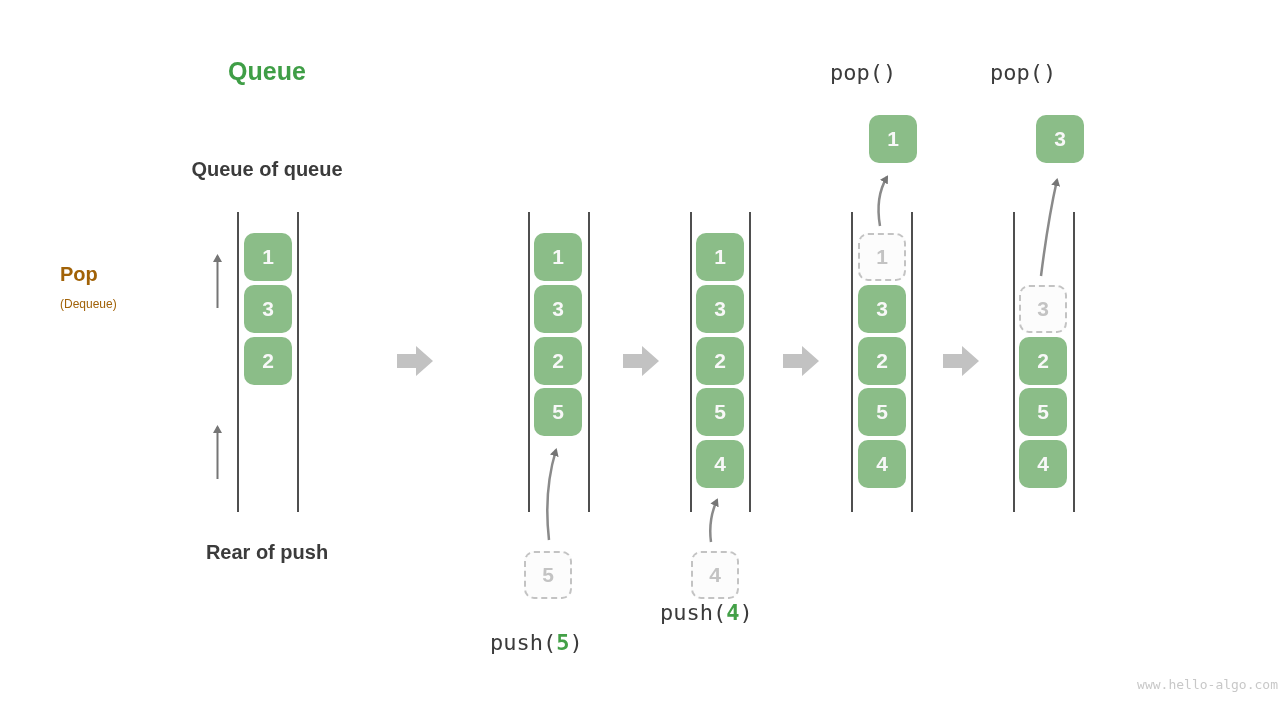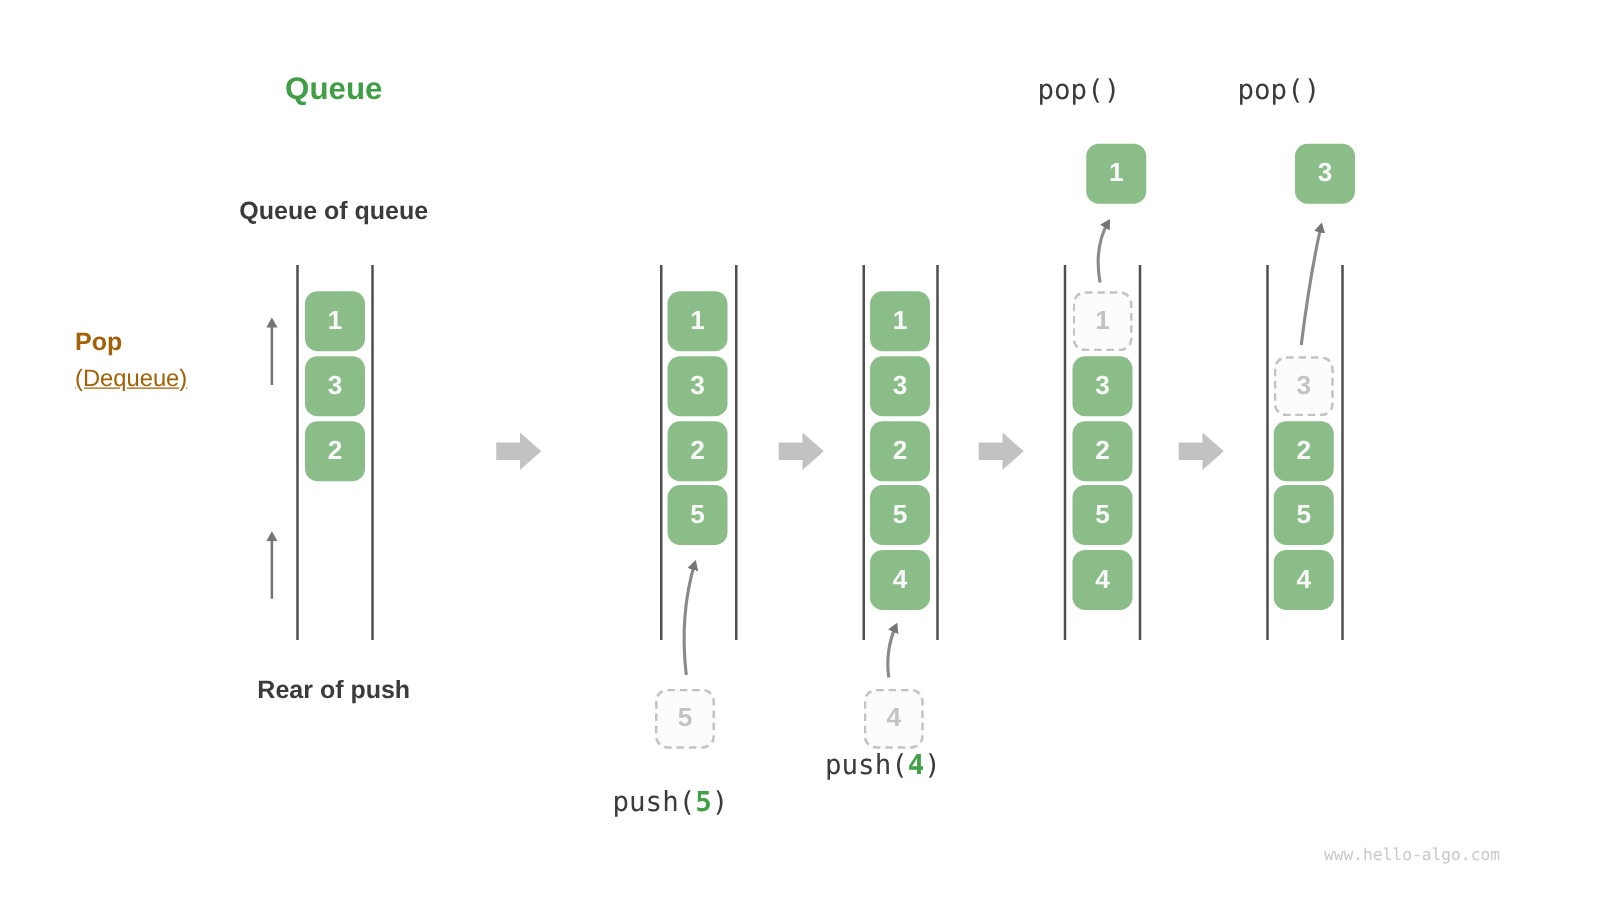--- a/index.html
+++ b/index.html
@@ -17,21 +17,21 @@
   .title {
     width: 140px; text-align: center;
     font-size: 25px; font-weight: bold; color: #3f9e46;
   }
   .biglabel {
     width: 240px; text-align: center;
     font-size: 20px; font-weight: bold; color: #3b3b3b;
   }
   .sidelabel { width: 170px; color: #a16207; }
   .sidelabel .op   { font-size: 20px; font-weight: bold; line-height: 30px; }
-  .sidelabel .sub  { font-size: 19px; font-weight: normal; line-height: 30px; text-decoration: underline; }
+  .sidelabel .sub  { font-size: 12px; font-weight: normal; line-height: 30px; }
 
   .code {
     width: 140px; 
     font-family: "DejaVu Sans Mono", monospace;
     font-size: 22px; color: #3b3b3b;
   }
   .code .arg { color: #43a047; font-weight: bold; }
 
   .rail {
     width: 2px; height: 300px;
@@ -121,21 +121,21 @@
   <div class="abs box" style="left:858px; top:388px">5</div>
   <div class="abs box" style="left:858px; top:440px">4</div>
   <div class="abs box" style="left:869px; top:115px">1</div>
 
   <div class="abs box ghost" style="left:1019px; top:285px">3</div>
   <div class="abs box" style="left:1019px; top:337px">2</div>
   <div class="abs box" style="left:1019px; top:388px">5</div>
   <div class="abs box" style="left:1019px; top:440px">4</div>
   <div class="abs box" style="left:1036px; top:115px">3</div>
 
-  <div class="abs watermark" style="left:980px; top:677px">www.hello-algo.com</div>
+  <div class="abs watermark" style="left:1058px; top:677px">www.hello-algo.com</div>
 
   <svg class="overlay" viewBox="0 0 1280 720">
     <defs>
       <marker id="ah" markerWidth="9" markerHeight="9" refX="6" refY="4.5" orient="auto" markerUnits="userSpaceOnUse">
         <path d="M0,0 L8,4.5 L0,9 Z" fill="#757575"></path>
       </marker>
     </defs>
 
     <path d="M217.5,308 L217.5,256" stroke="#757575" stroke-width="2" fill="none" marker-end="url(#ah)"></path>
 

